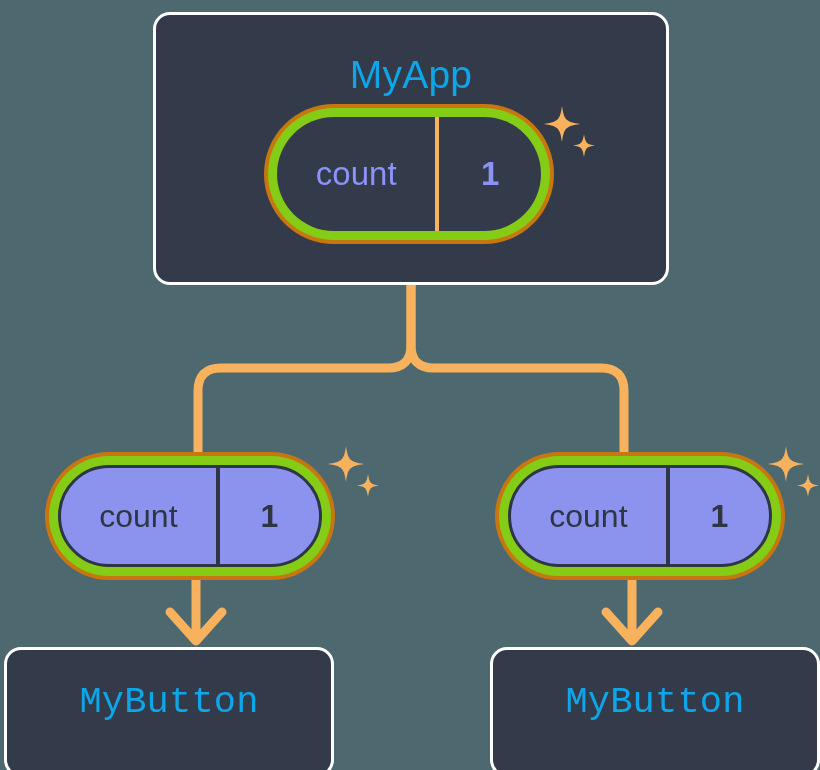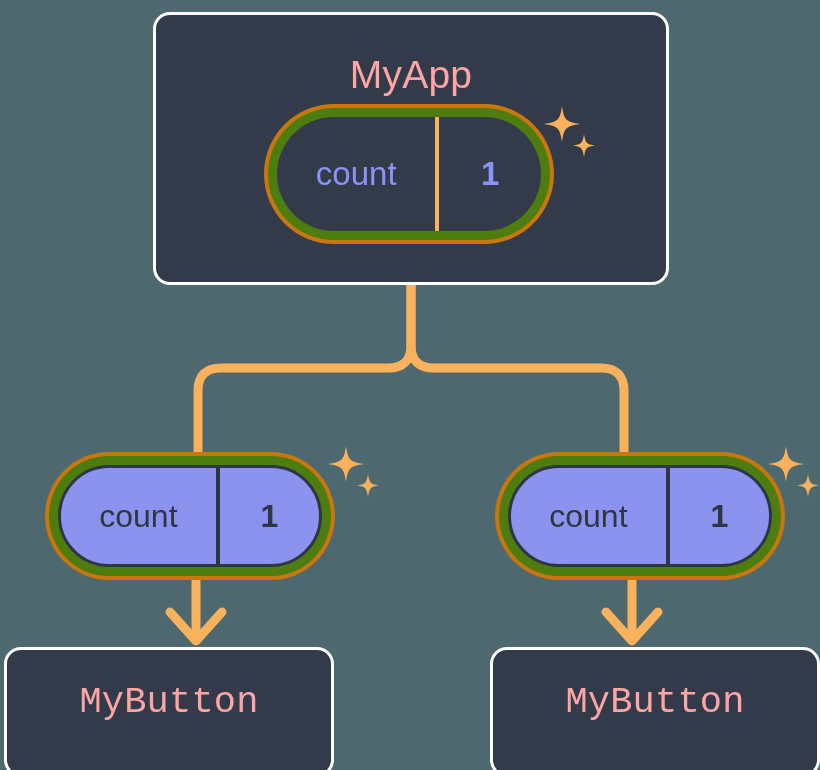--- a/index.html
+++ b/index.html
@@ -33,21 +33,21 @@
     box-sizing: border-box;
     background: #333b4a;
     border: 3px solid #ffffff;
     border-radius: 17px;
   }
   .node-title {
     position: absolute;
     left: 0;
     right: 0;
     text-align: center;
-    color: #fca5a5;
+    color: #0ea5e9;
     font-weight: 400;
     letter-spacing: 0.2px;
     white-space: nowrap;
   }
   #myapp-card {
     left: 153px;
     top: 12px;
     width: 516px;
     height: 273px;
   }
@@ -79,21 +79,21 @@
     box-sizing: border-box;
     border-radius: 999px;
     background: #c8760f;
     padding: 4px;
   }
   .pill-ring-inner {
     box-sizing: border-box;
     width: 100%;
     height: 100%;
     border-radius: 999px;
-    background: #4d7c0f;
+    background: #84cc16;
     padding: 9px;
   }
   .pill-body {
     box-sizing: border-box;
     width: 100%;
     height: 100%;
     border-radius: 999px;
     display: flex;
     align-items: stretch;
     overflow: hidden;

